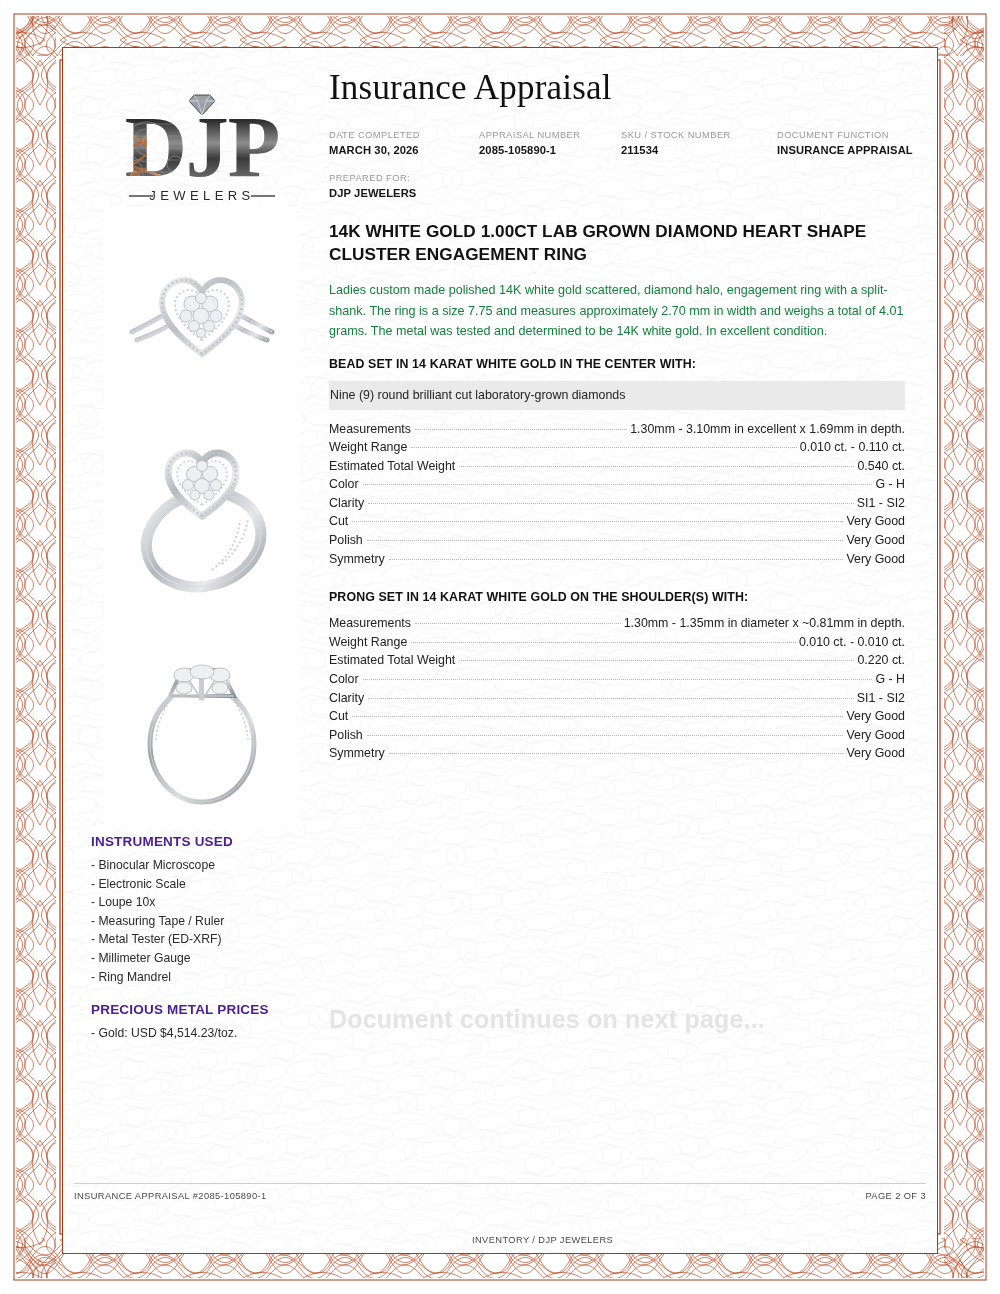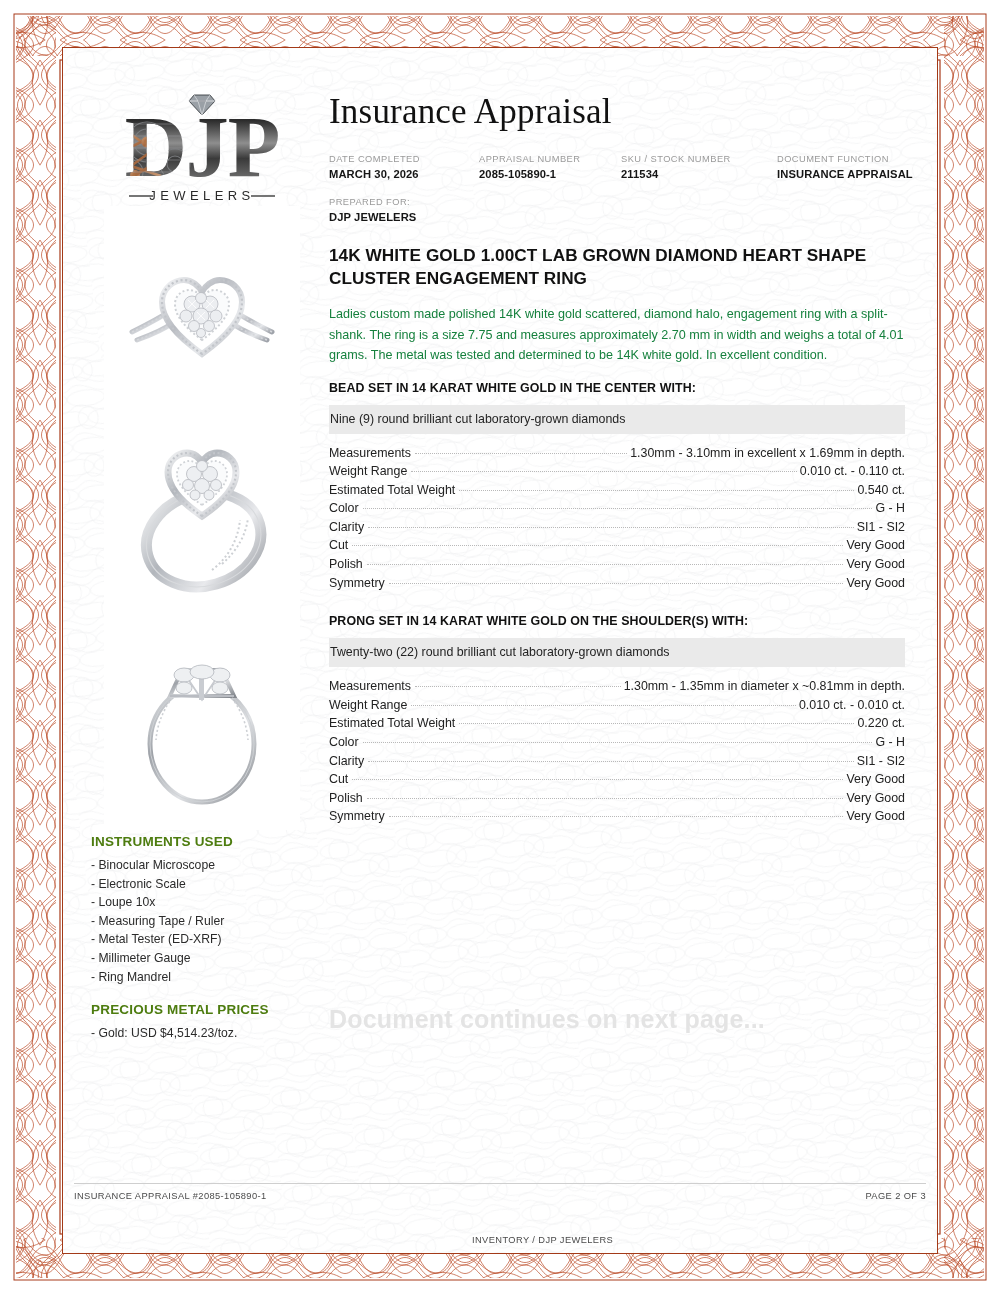--- a/index.html
+++ b/index.html
@@ -78,36 +78,36 @@
     height: 208px;
     margin: 0 auto;
     position: relative;
   }
   .photo svg { display: block; }
 
   .sidebar-sec { margin-top: 4px; }
   .sidebar-h {
     font-size: 13.5px;
     font-weight: bold;
-    color: #4d7c0f;
+    color: #4c1d95;
     letter-spacing: 0.2px;
     margin: 0 0 7px 0;
   }
   .sidebar-li {
     font-size: 12.2px;
     color: #2b2b2b;
     line-height: 18.6px;
     white-space: nowrap;
   }
 
   
   .main-col {
     position: absolute;
     left: 266px;
-    top: 44px;
+    top: 20px;
     width: 576px;
   }
 
   .doc-title {
     font-family: "Liberation Serif", serif;
     font-size: 35px;
     font-weight: normal;
     color: #111111;
     letter-spacing: 0.2px;
     margin: 0 0 22px 0;
@@ -599,21 +599,20 @@
             <div class="spec-row">
               <span class="spec-k">Symmetry</span>
               <span class="spec-dots"></span>
               <span class="spec-v">Very Good</span>
             </div>
           </div>
         </div>
 
         <div>
           <div class="sec-head">PRONG SET IN 14 KARAT WHITE GOLD ON THE SHOULDER(S) WITH:</div>
-          <div class="sec-sub">Twenty-two (22) round brilliant cut laboratory-grown diamonds</div>
           <div class="spec-list">
             <div class="spec-row">
               <span class="spec-k">Measurements</span>
               <span class="spec-dots"></span>
               <span class="spec-v">1.30mm - 1.35mm in diameter x ~0.81mm in depth.</span>
             </div>
             <div class="spec-row">
               <span class="spec-k">Weight Range</span>
               <span class="spec-dots"></span>
               <span class="spec-v">0.010 ct. - 0.010 ct.</span>

